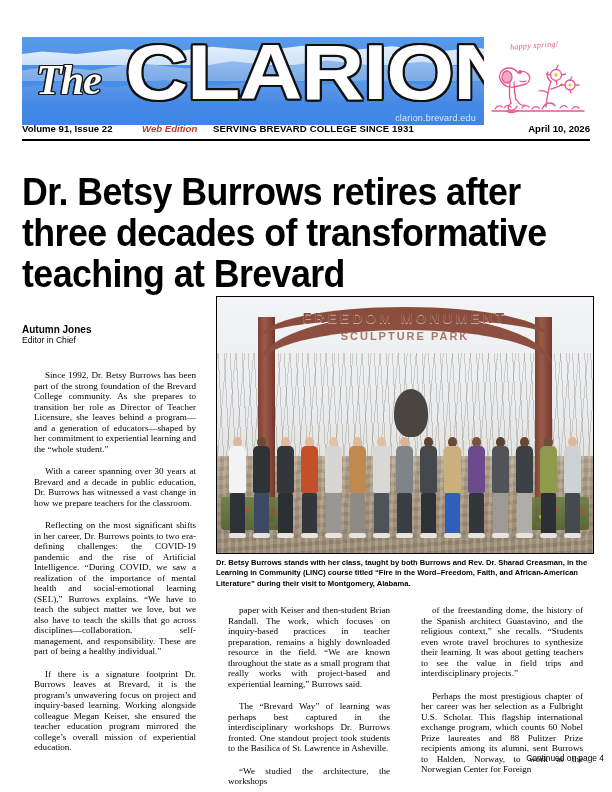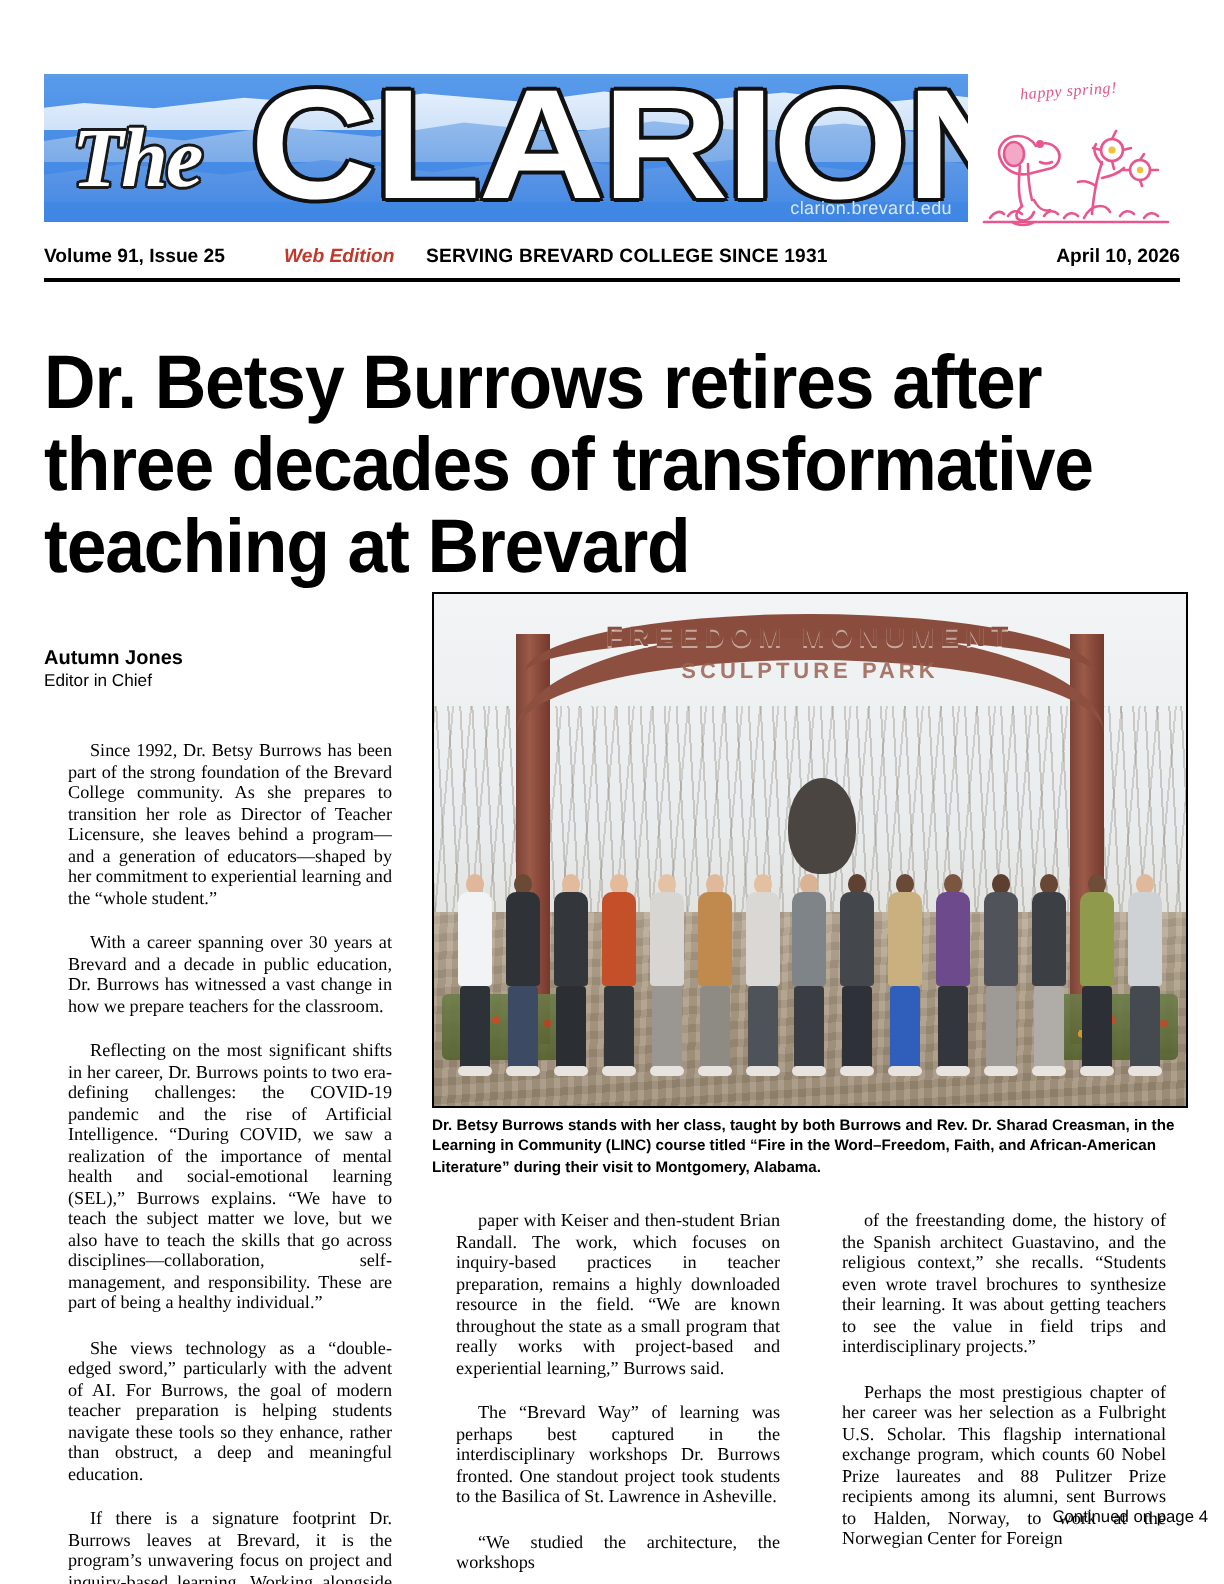--- a/index.html
+++ b/index.html
@@ -29,21 +29,21 @@
     position: absolute;
     left: 22px;
     top: 37px;
     width: 568px;
     height: 84px;
   }
   .mast-banner {
     position: absolute;
     left: 0; top: 0;
     width: 462px;
-    height: 74px;
+    height: 88px;
     overflow: hidden;
     background: linear-gradient(#5a9bea 0%, #4a8fe7 40%, #3f86e4 100%);
   }
   .ridge {
     position: absolute;
     left: -10px;
     width: 500px;
     background: #c9ddf5;
   }
   .ridge.r1 {
@@ -422,21 +422,21 @@
           <path d="M58 56c-3-2-6-3-9-2"></path>
           <path d="M52 72c2-4 5-6 8-6 2 0 4 1 5 3"></path>
           <path d="M5 72c2-3 5-4 7-2M14 71c2-3 5-3 7-1M32 71c2-3 5-3 7-1M42 72c2-3 5-3 7-1M70 71c2-3 5-3 7-1M82 72c2-3 5-3 7-1"></path>
           <path d="M2 74h92"></path>
         </g>
       </svg>
     </div>
   </div>
 
   <div class="volbar">
-    <span class="vol">Volume 91, Issue 25</span>
+    <span class="vol">Volume 91, Issue 22</span>
     <span class="web">Web Edition</span>
     <span class="serving">SERVING BREVARD COLLEGE SINCE 1931</span>
     <span class="date">April 10, 2026</span>
   </div>
 
   <h1 class="headline">Dr. Betsy Burrows retires after three decades of transformative teaching at Brevard</h1>
 
   <div class="byline">
     <div class="author">Autumn Jones</div>
     <div class="role">Editor in Chief</div>
@@ -549,21 +549,20 @@
           </div>
       </div>
     </div>
     <div class="caption">Dr. Betsy Burrows stands with her class, taught by both Burrows and Rev. Dr. Sharad Creasman, in the Learning in Community (LINC) course titled “Fire in the Word–Freedom, Faith, and African-American Literature” during their visit to Montgomery, Alabama.</div>
   </div>
 
   <div class="col col1">
       <p>Since 1992, Dr. Betsy Burrows has been part of the strong foundation of the Brevard College community. As she prepares to transition her role as Director of Teacher Licensure, she leaves behind a program—and a generation of educators—shaped by her commitment to experiential learning and the “whole student.”</p>
       <p>With a career spanning over 30 years at Brevard and a decade in public education, Dr. Burrows has witnessed a vast change in how we prepare teachers for the classroom.</p>
       <p>Reflecting on the most significant shifts in her career, Dr. Burrows points to two era-defining challenges: the COVID-19 pandemic and the rise of Artificial Intelligence. “During COVID, we saw a realization of the importance of mental health and social-emotional learning (SEL),” Burrows explains. “We have to teach the subject matter we love, but we also have to teach the skills that go across disciplines—collaboration, self-management, and responsibility. These are part of being a healthy individual.”</p>
-      <p>She views technology as a “double-edged sword,” particularly with the advent of AI. For Burrows, the goal of modern teacher preparation is helping students navigate these tools so they enhance, rather than obstruct, a deep and meaningful education.</p>
       <p>If there is a signature footprint Dr. Burrows leaves at Brevard, it is the program’s unwavering focus on project and inquiry-based learning. Working alongside colleague Megan Keiser, she ensured the teacher education program mirrored the college’s overall mission of experiential education.</p>
     </div>
   <div class="col col2">
       <p>paper with Keiser and then-student Brian Randall. The work, which focuses on inquiry-based practices in teacher preparation, remains a highly downloaded resource in the field. “We are known throughout the state as a small program that really works with project-based and experiential learning,” Burrows said.</p>
       <p>The “Brevard Way” of learning was perhaps best captured in the interdisciplinary workshops Dr. Burrows fronted. One standout project took students to the Basilica of St. Lawrence in Asheville.</p>
       <p>“We studied the architecture, the workshops</p>
     </div>
   <div class="col col3">
       <p>of the freestanding dome, the history of the Spanish architect Guastavino, and the religious context,” she recalls. “Students even wrote travel brochures to synthesize their learning. It was about getting teachers to see the value in field trips and interdisciplinary projects.”</p>
       <p>Perhaps the most prestigious chapter of her career was her selection as a Fulbright U.S. Scholar. This flagship international exchange program, which counts 60 Nobel Prize laureates and 88 Pulitzer Prize recipients among its alumni, sent Burrows to Halden, Norway, to work at the Norwegian Center for Foreign</p>

